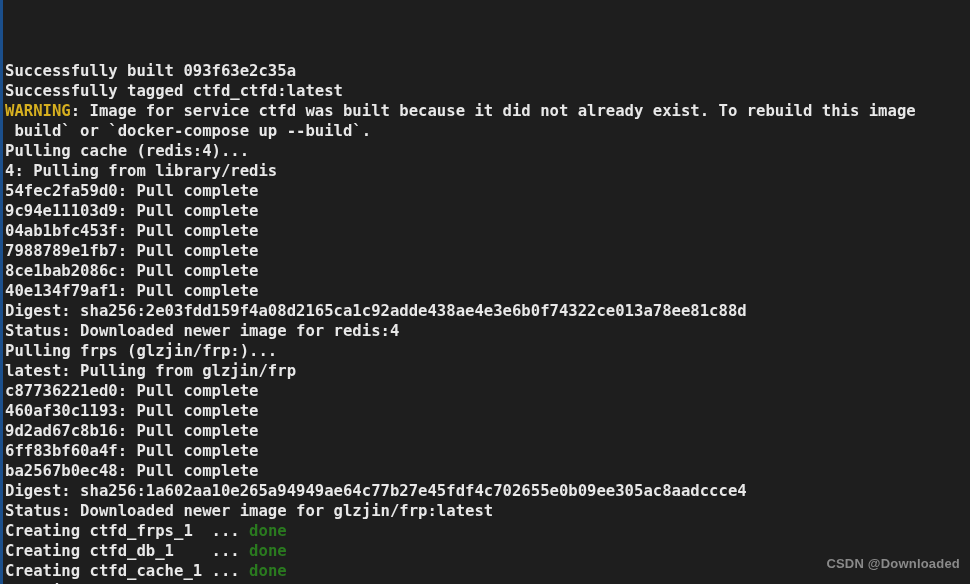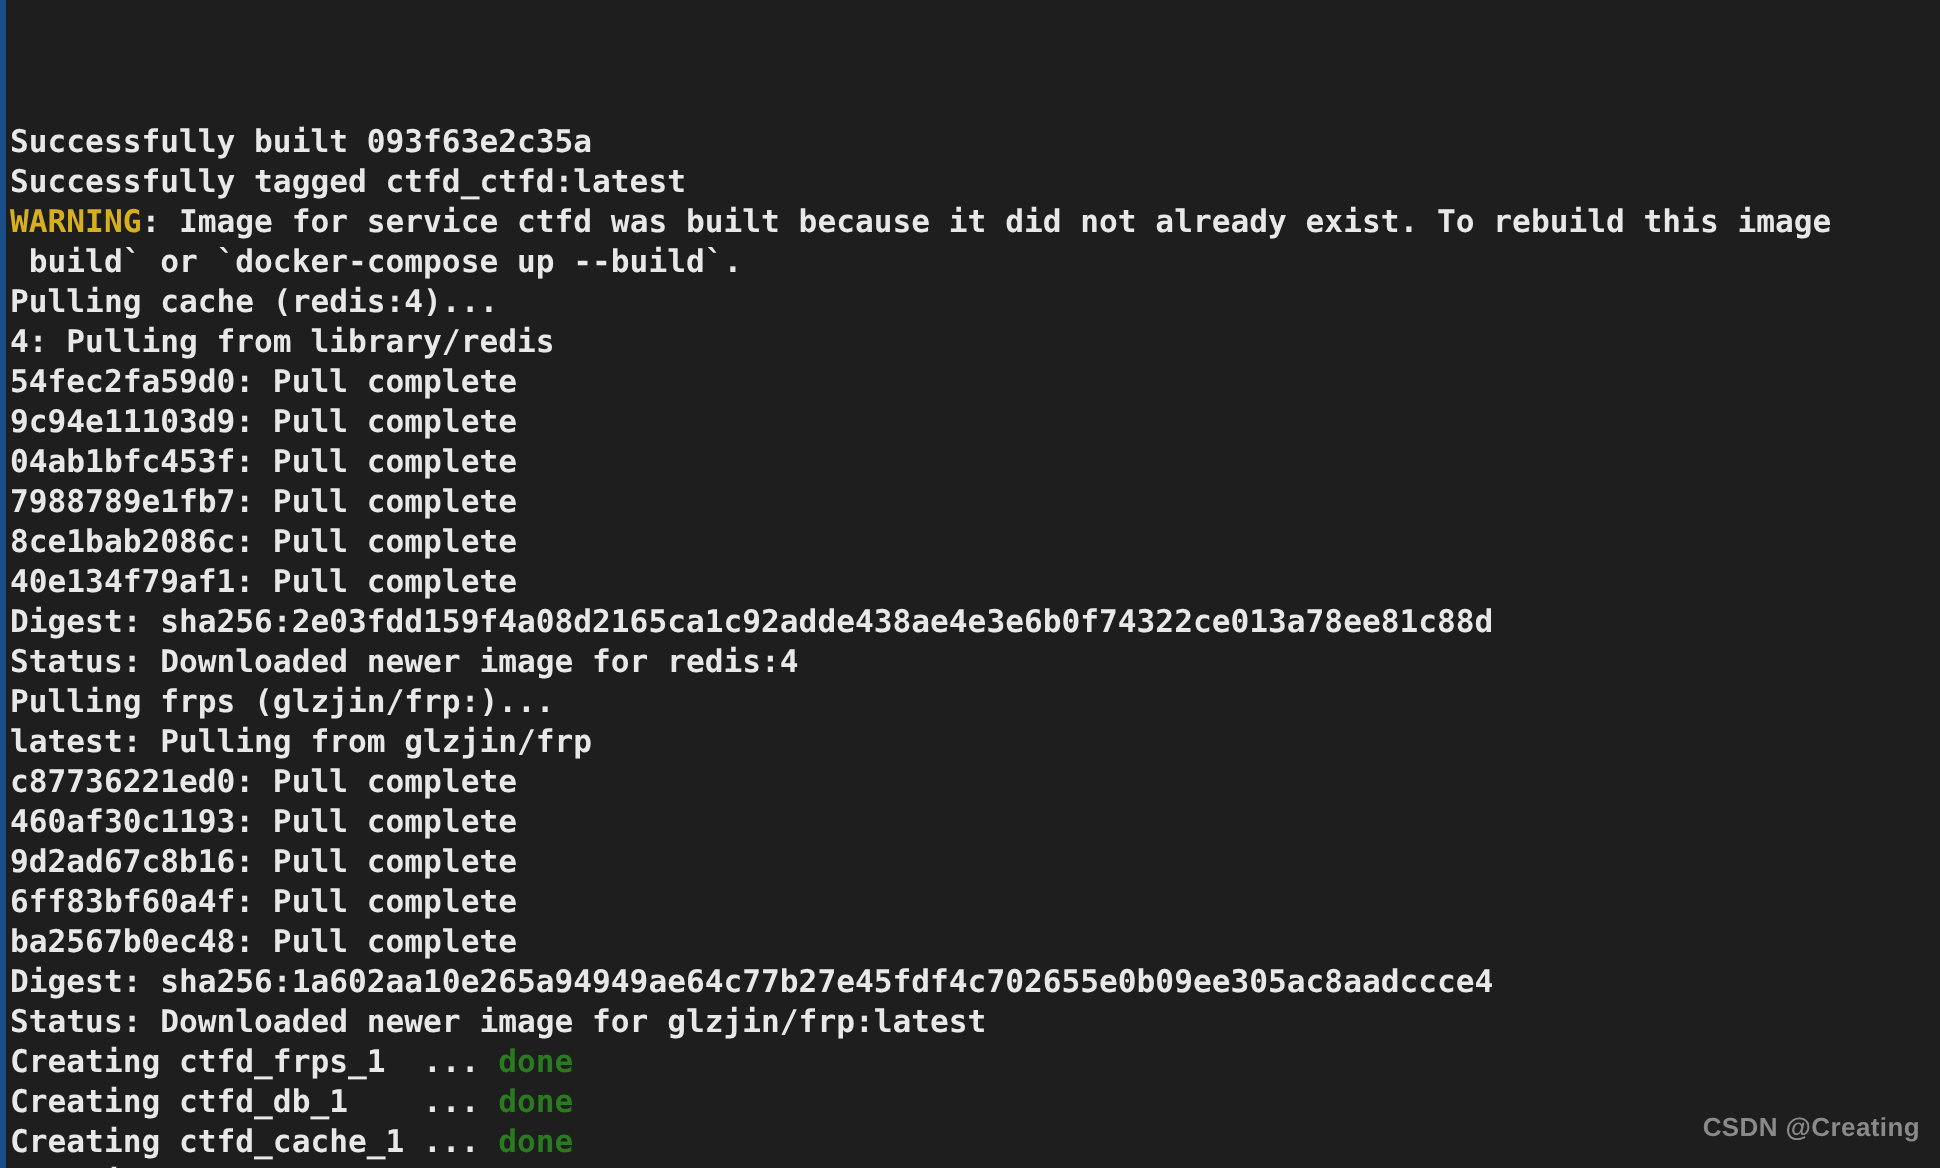--- a/index.html
+++ b/index.html
@@ -66,15 +66,15 @@
 
   <div id="left-edge" style="background: rgb(27, 79, 140);"></div>
 
   <div id="screen">
     
     <div id="output-lines"><div class="line"><span class="c-white">Successfully built 093f63e2c35a</span></div><div class="line"><span class="c-white">Successfully tagged ctfd_ctfd:latest</span></div><div class="line"><span class="c-warn" style="color: rgb(215, 176, 32);">WARNING</span><span class="c-white">: Image for service ctfd was built because it did not already exist. To rebuild this image</span></div><div class="line"><span class="c-white"> build` or `docker-compose up --build`.</span></div><div class="line"><span class="c-white">Pulling cache (redis:4)...</span></div><div class="line"><span class="c-white">4: Pulling from library/redis</span></div><div class="line"><span class="c-white">54fec2fa59d0: Pull complete</span></div><div class="line"><span class="c-white">9c94e11103d9: Pull complete</span></div><div class="line"><span class="c-white">04ab1bfc453f: Pull complete</span></div><div class="line"><span class="c-white">7988789e1fb7: Pull complete</span></div><div class="line"><span class="c-white">8ce1bab2086c: Pull complete</span></div><div class="line"><span class="c-white">40e134f79af1: Pull complete</span></div><div class="line"><span class="c-white">Digest: sha256:2e03fdd159f4a08d2165ca1c92adde438ae4e3e6b0f74322ce013a78ee81c88d</span></div><div class="line"><span class="c-white">Status: Downloaded newer image for redis:4</span></div><div class="line"><span class="c-white">Pulling frps (glzjin/frp:)...</span></div><div class="line"><span class="c-white">latest: Pulling from glzjin/frp</span></div><div class="line"><span class="c-white">c87736221ed0: Pull complete</span></div><div class="line"><span class="c-white">460af30c1193: Pull complete</span></div><div class="line"><span class="c-white">9d2ad67c8b16: Pull complete</span></div><div class="line"><span class="c-white">6ff83bf60a4f: Pull complete</span></div><div class="line"><span class="c-white">ba2567b0ec48: Pull complete</span></div><div class="line"><span class="c-white">Digest: sha256:1a602aa10e265a94949ae64c77b27e45fdf4c702655e0b09ee305ac8aadccce4</span></div><div class="line"><span class="c-white">Status: Downloaded newer image for glzjin/frp:latest</span></div><div class="line"><span class="c-white">Creating ctfd_frps_1  ... </span><span class="c-done" style="color: rgb(42, 122, 31);">done</span></div><div class="line"><span class="c-white">Creating ctfd_db_1    ... </span><span class="c-done" style="color: rgb(42, 122, 31);">done</span></div><div class="line"><span class="c-white">Creating ctfd_cache_1 ... </span><span class="c-done" style="color: rgb(42, 122, 31);">done</span></div><div class="line"><span class="c-white">Creating ctfd_ctfd_1  ... </span><span class="c-done" style="color: rgb(42, 122, 31);">done</span></div></div>
 
     
   </div>
 
-  <div id="watermark" style="color: rgb(138, 138, 138);">CSDN @Creating</div>
+  <div id="watermark" style="color: rgb(138, 138, 138);">CSDN @Downloaded</div>
 
 </div>
 
 </body></html>

